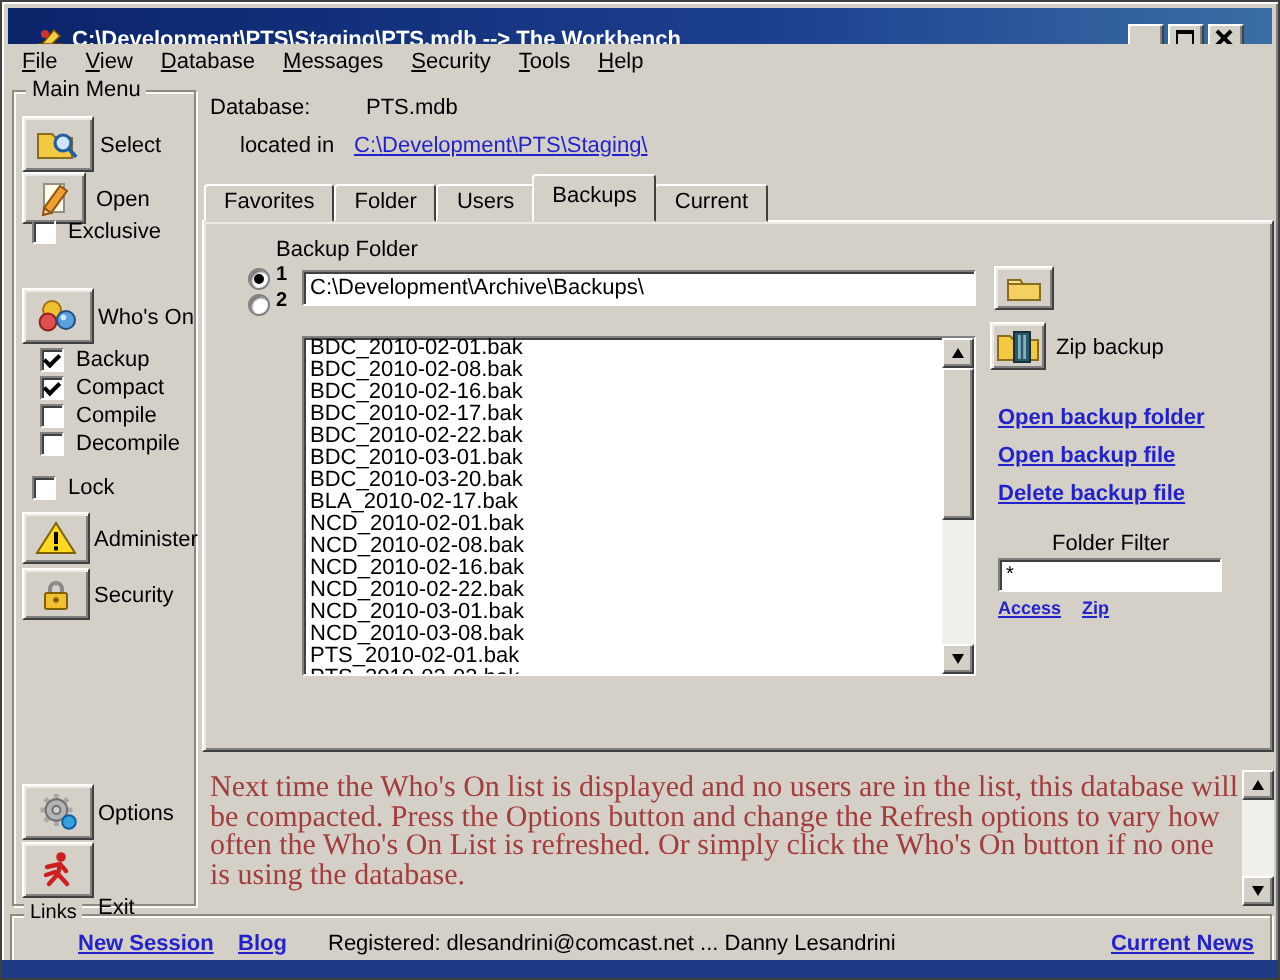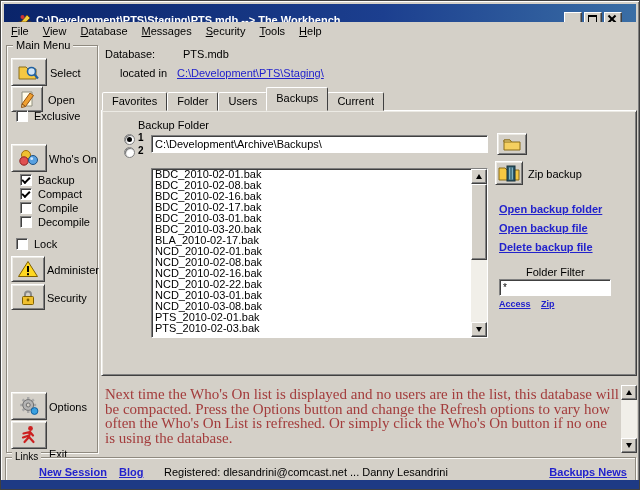--- a/index.html
+++ b/index.html
@@ -260,20 +260,21 @@
           <path d="M1 3 h6 l1.5 2 H1 Z" fill="#fbe392" stroke="#8a6d1a"></path>
         </svg>
       </span>
     </div>
 
     <div class="listbox">
       <div class="file-item">BDC_2010-02-01.bak</div>
       <div class="file-item">BDC_2010-02-08.bak</div>
       <div class="file-item">BDC_2010-02-16.bak</div>
       <div class="file-item">BDC_2010-02-17.bak</div>
+      <div class="file-item">BDC_2010-02-22.bak</div>
       <div class="file-item">BDC_2010-03-01.bak</div>
       <div class="file-item">BDC_2010-03-20.bak</div>
       <div class="file-item">BLA_2010-02-17.bak</div>
       <div class="file-item">NCD_2010-02-01.bak</div>
       <div class="file-item">NCD_2010-02-08.bak</div>
       <div class="file-item">NCD_2010-02-16.bak</div>
       <div class="file-item">NCD_2010-02-22.bak</div>
       <div class="file-item">NCD_2010-03-01.bak</div>
       <div class="file-item">NCD_2010-03-08.bak</div>
       <div class="file-item">PTS_2010-02-01.bak</div>
@@ -319,17 +320,17 @@
     <div class="sb-btn" style="bottom:0;top:auto;">
         <span class="arr-dn"></span>
       </div>
   </div>
 
   <div class="groupbox" style="left:4px;top:456px;width:631px;height:24px;">
     <span class="legend" style="font-size:10px;">Links</span>
     <span class="abs lnk" style="left:33px;top:8px;">New Session</span>
     <span class="abs lnk" style="left:113px;top:8px;">Blog</span>
     <span class="abs static nowrap" style="left:158px;top:8px;">Registered: dlesandrini@comcast.net ... Danny Lesandrini</span>
-    <span class="abs lnk" style="right:8px;top:8px;">Backups News</span>
+    <span class="abs lnk" style="right:8px;top:8px;">Current News</span>
   </div>
 
   <div class="bottom-strip"></div>
 </div>
 
 </body></html>

